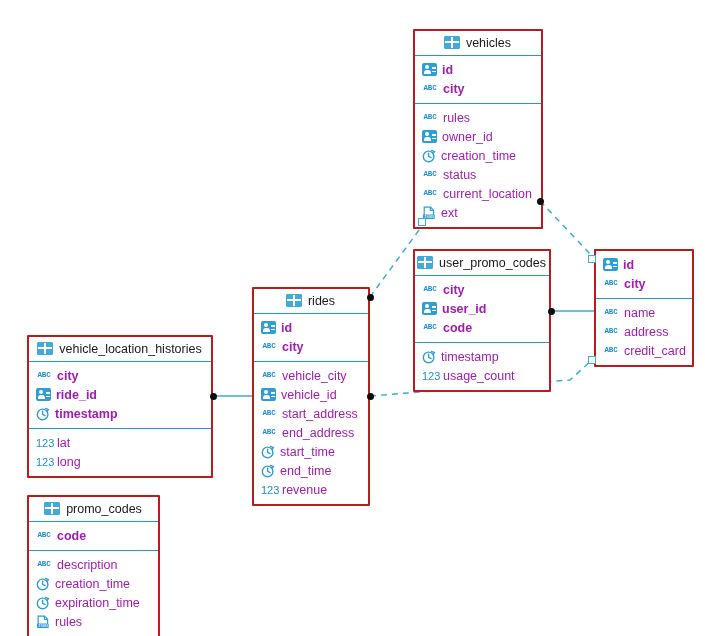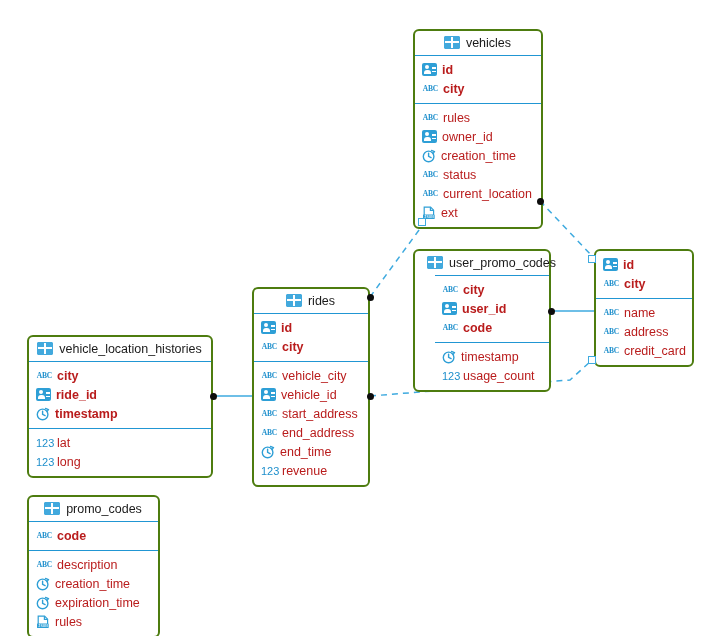--- a/index.html
+++ b/index.html
@@ -17,22 +17,22 @@
   svg.edges {
     position: absolute; left: 0; top: 0;
     width: 705px; height: 636px;
     pointer-events: none;
   }
 
   .table-box {
     position: absolute;
     box-sizing: border-box;
     background: #ffffff;
-    border: 2px solid #4d7c0f;
-    border-radius: 6px;
+    border: 2px solid #b91c1c;
+    border-radius: 1px;
   }
   .tbl-header {
     box-sizing: border-box;
     height: 25px;
     display: flex;
     align-items: center;
     justify-content: center;
     gap: 6px;
     border-bottom: 1.5px solid #2196d3;
     padding: 0 6px;
@@ -50,21 +50,21 @@
   .col {
     display: flex;
     align-items: center;
     gap: 5px;
     height: 19px;
     padding: 0 7px;
     white-space: nowrap;
   }
   .col .cname {
     font-size: 12.5px;
-    color: #b91c1c;
+    color: #a21caf;
   }
   .col.bold .cname { font-weight: bold; }
 
   
   .ico { flex: 0 0 auto; display: inline-block; position: relative; }
 
   .ico-table { width: 15px; height: 12px; }
   .ico-table i {
     position: absolute; background: #42a9dd; display: block;
   }
@@ -93,22 +93,22 @@
   .ico-key i.l1 {
     position:absolute; left:10px; top:4px; width:4px; height:1.5px; background:#fff;
   }
   .ico-key i.l2 {
     position:absolute; left:10px; top:7.5px; width:4px; height:1.5px; background:#fff;
   }
 
   .ico-abc {
     width: 16px; height: 13px;
     font-size: 7.5px; font-weight: bold; letter-spacing: -0.2px;
-    color: #1e8fcc; line-height: 13px; text-align: right;
-    font-family: Liberation Serif, serif;
+    color: #1e8fcc; line-height: 13px; text-align: center;
+    font-family: Liberation Mono, monospace;
   }
   .ico-num {
     width: 16px; height: 13px;
     font-size: 11px; color: #1e8fcc; line-height: 14px;
     text-align: left; font-family: "Liberation Sans", sans-serif;
   }
 
   .ico-clock { width: 14px; height: 14px; }
   .ico-json { width: 14px; height: 14px; }
 
@@ -202,21 +202,21 @@
           <span class="ico ico-json"><svg width="14" height="14" viewBox="0 0 14 14">
               <path d="M2.2 1.2 H8.6 L11.6 4.2 V12.4 H2.2 Z" fill="#fff" stroke="#2e9fd6" stroke-width="1.2"></path>
               <path d="M8.4 1.3 V4.3 H11.5" fill="none" stroke="#2e9fd6" stroke-width="1.2"></path>
               <rect x="1.0" y="8.4" width="11.6" height="4.6" fill="#2e9fd6" rx="0.6"></rect>
               <text x="6.8" y="12.1" font-size="4.0" fill="#fff" text-anchor="middle" font-family="DejaVu Sans Mono, monospace">JSON</text>
             </svg></span>
           <span class="cname">ext</span>
         </div>
       </div>
     </div>
-    <div class="table-box" style="left: 413px; top: 249px; width: 138px; padding-left: 20px;">
+    <div class="table-box" style="left: 413px; top: 249px; width: 138px;">
       <div class="tbl-header">
         <span class="ico ico-table">
           <u></u>
           <i class="a"></i>
           <i class="b"></i>
           <i class="c"></i>
           <i class="d"></i>
         </span>
         <span class="tname">user_promo_codes</span>
       </div>
@@ -336,20 +336,28 @@
         <div class="col">
           <span class="ico ico-abc">ABC</span>
           <span class="cname">end_address</span>
         </div>
         <div class="col">
           <span class="ico ico-clock"><svg width="14" height="14" viewBox="0 0 14 14">
               <circle cx="6.6" cy="7.4" r="5.3" fill="none" stroke="#2e9fd6" stroke-width="1.4"></circle>
               <path d="M6.6 4.1 L6.6 7.4 L9.1 8.6" fill="none" stroke="#2e9fd6" stroke-width="1.4" stroke-linecap="round"></path>
               <path d="M9.5 1.4 L12.4 2.6 L11.3 4.3" fill="none" stroke="#2e9fd6" stroke-width="1.3" stroke-linecap="round"></path>
             </svg></span>
+          <span class="cname">start_time</span>
+        </div>
+        <div class="col">
+          <span class="ico ico-clock"><svg width="14" height="14" viewBox="0 0 14 14">
+              <circle cx="6.6" cy="7.4" r="5.3" fill="none" stroke="#2e9fd6" stroke-width="1.4"></circle>
+              <path d="M6.6 4.1 L6.6 7.4 L9.1 8.6" fill="none" stroke="#2e9fd6" stroke-width="1.4" stroke-linecap="round"></path>
+              <path d="M9.5 1.4 L12.4 2.6 L11.3 4.3" fill="none" stroke="#2e9fd6" stroke-width="1.3" stroke-linecap="round"></path>
+            </svg></span>
           <span class="cname">end_time</span>
         </div>
         <div class="col">
           <span class="ico ico-num">123</span>
           <span class="cname">revenue</span>
         </div>
       </div>
     </div>
     <div class="table-box" style="left: 27px; top: 335px; width: 186px;">
       <div class="tbl-header">

